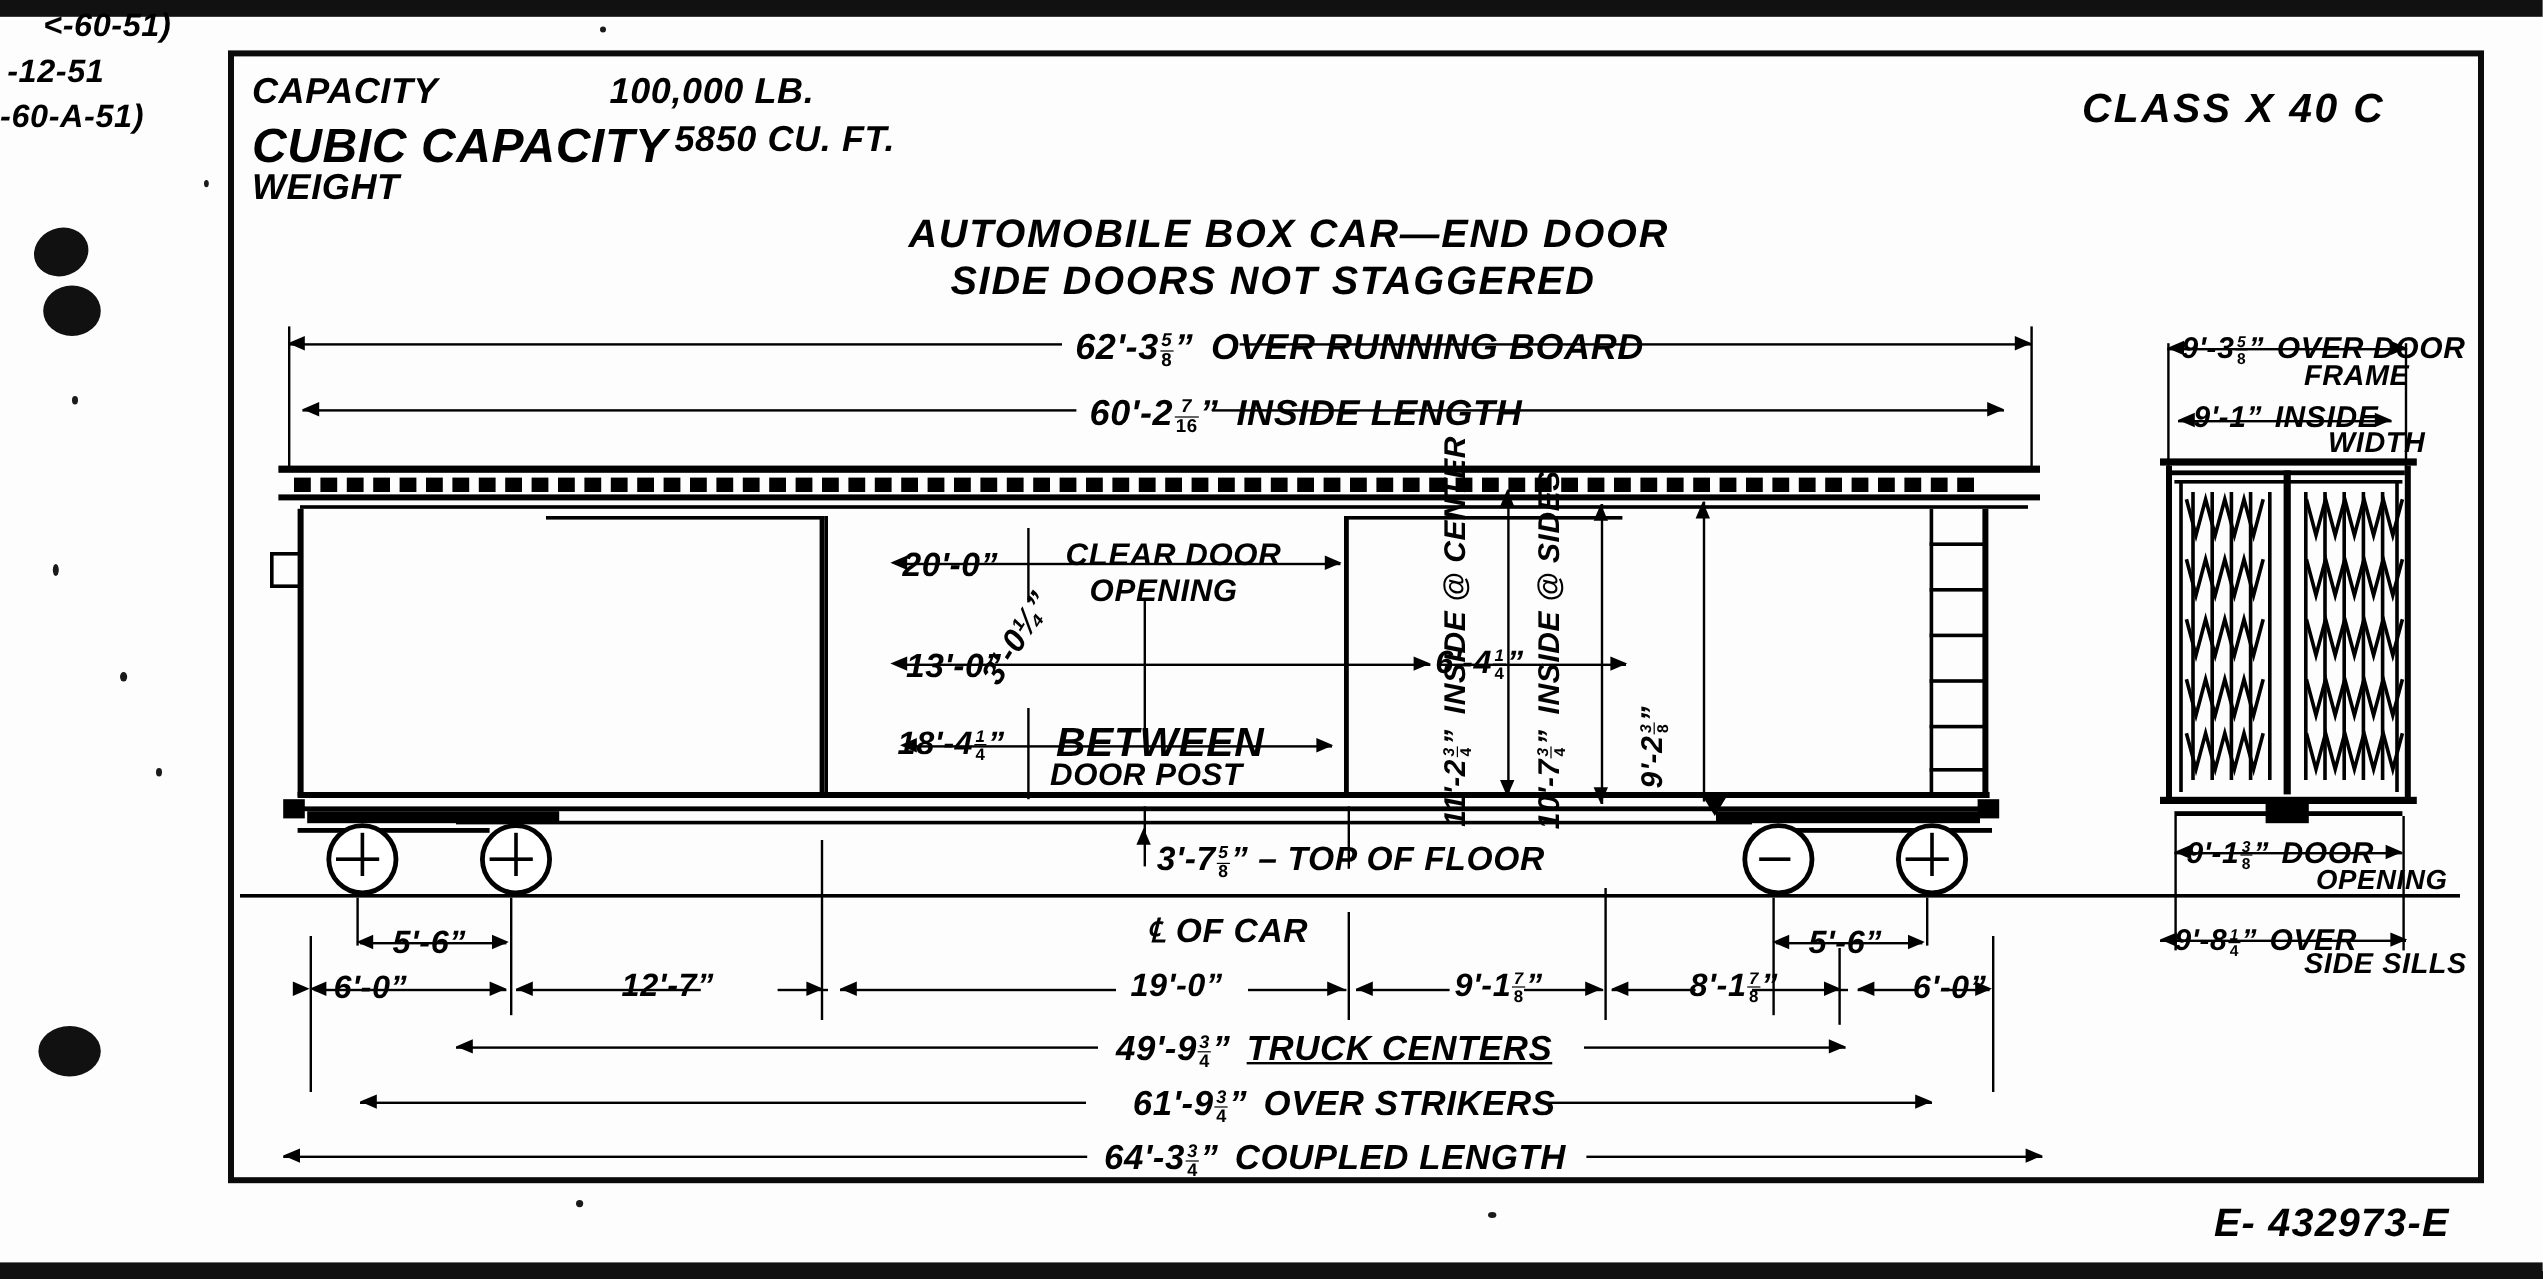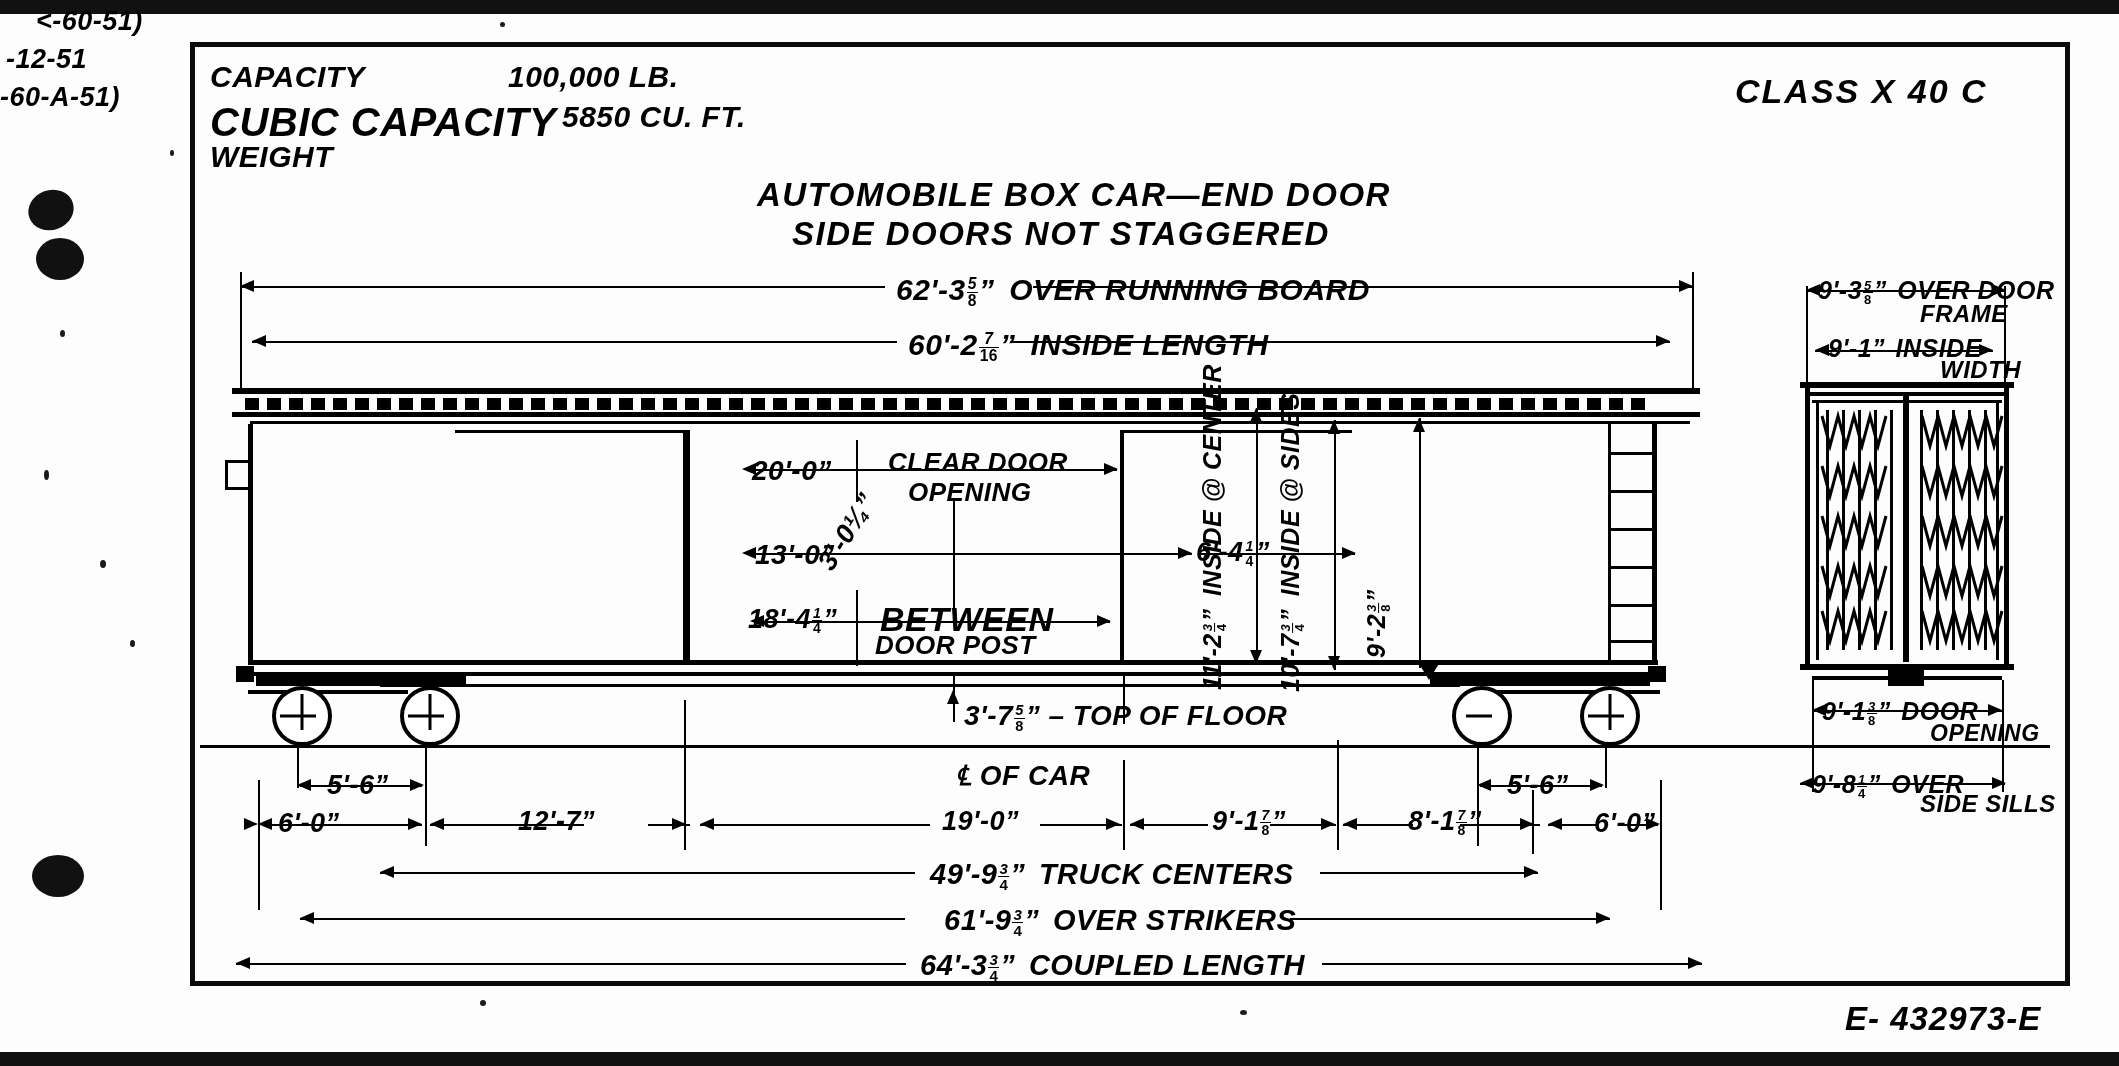--- a/index.html
+++ b/index.html
@@ -347,21 +347,21 @@
   <span>8'-1</span><span class="fr"><b>7</b><i>8</i></span><span>”</span>
 </div>
 <div class="ink" style="left:1594px;top:808px;font-size:27px;">6'-0”</div>
 
 <div class="dimline" style="left:380px;top:872px;width:535px;"></div>
 <div class="dimline" style="left:1320px;top:872px;width:218px;"></div>
 <div class="arrowL" style="left:380px;top:866px;"></div>
 <div class="arrowR" style="left:1524px;top:866px;"></div>
 <div class="ink" style="left:930px;top:858px;font-size:29px;">
   <span>49'-9</span><span class="fr"><b>3</b><i>4</i></span><span>”</span>
-  <span style="margin-left:5px;">TRUCK CENTERS</span>
+  <span style="margin-left:5px;text-decoration:underline;">TRUCK CENTERS</span>
 </div>
 
 <div class="dimline" style="left:300px;top:918px;width:605px;"></div>
 <div class="dimline" style="left:1290px;top:918px;width:320px;"></div>
 <div class="arrowL" style="left:300px;top:912px;"></div>
 <div class="arrowR" style="left:1596px;top:912px;"></div>
 <div class="ink" style="left:944px;top:904px;font-size:29px;">
   <span>61'-9</span><span class="fr"><b>3</b><i>4</i></span><span>”</span>
   <span style="margin-left:5px;">OVER STRIKERS</span>
 </div>

